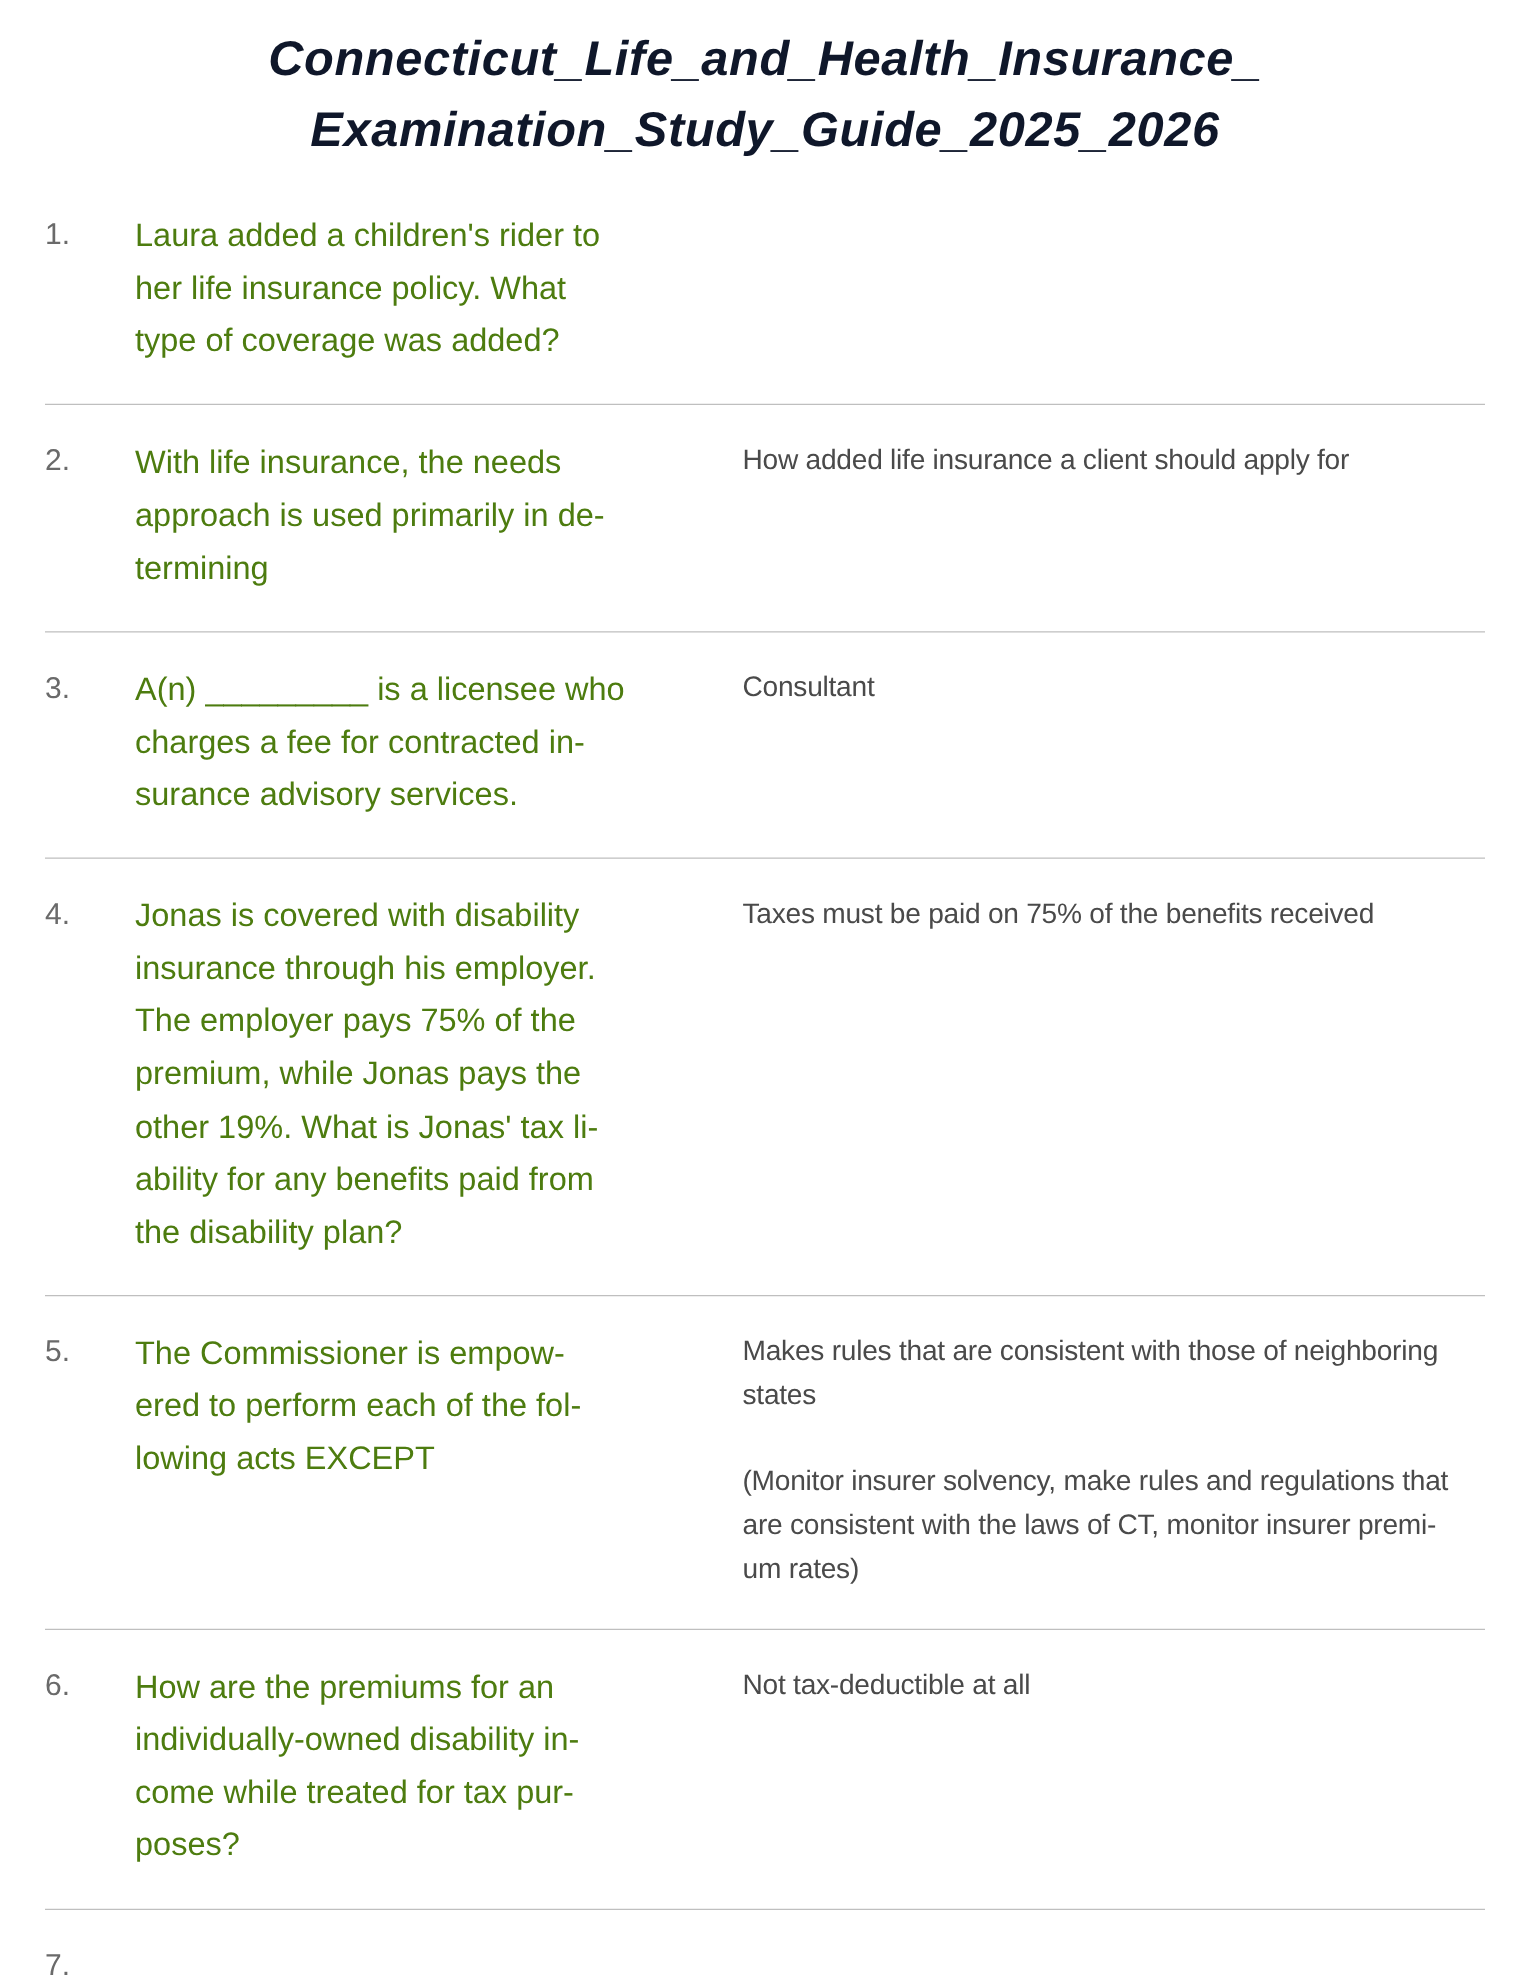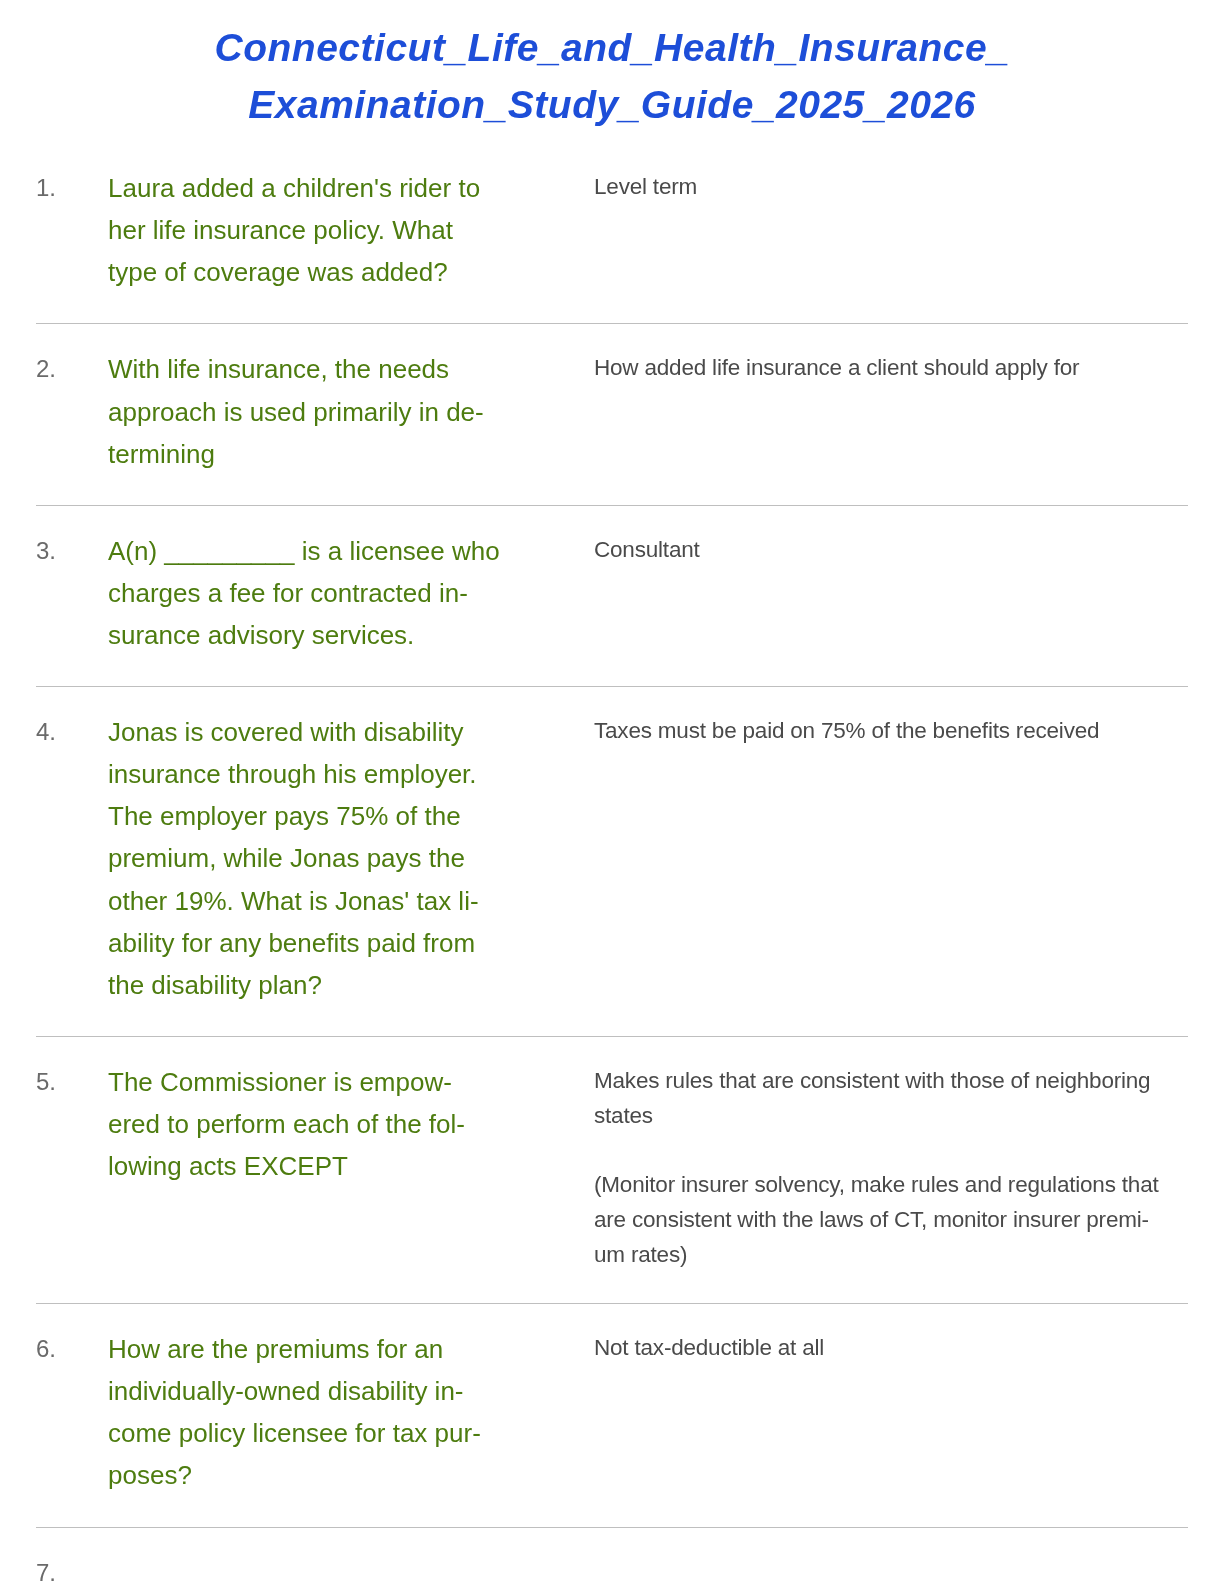--- a/index.html
+++ b/index.html
@@ -63,32 +63,31 @@
     white-space: pre-line;
     letter-spacing: -0.2px;
     padding-top: 3px;
   }
 </style>
 </head>
 <body>
 
 <div class="page">
 
-  <h1 class="doc-title" style="color: #1d4ed8;">
+  <h1 class="doc-title" style="color: #0f172a;">
     <span class="t-line">Connecticut_Life_and_Health_Insurance_</span>
     <span class="t-line">Examination_Study_Guide_2025_2026</span>
   </h1>
 
   <div class="qa-list" id="qa-list">
   <div class="qa-row">
     <div class="qa-number">1.</div>
     <div class="qa-question">Laura added a children's rider to
 her life insurance policy. What
 type of coverage was added?</div>
-    <div class="qa-answer">Level term</div>
   </div>
 
   <div class="qa-row">
     <div class="qa-number">2.</div>
     <div class="qa-question">With life insurance, the needs
 approach is used primarily in de-
 termining</div>
     <div class="qa-answer">How added life insurance a client should apply for</div>
   </div>
 
@@ -122,21 +121,21 @@
 
 (Monitor insurer solvency, make rules and regulations that
 are consistent with the laws of CT, monitor insurer premi-
 um rates)</div>
   </div>
 
   <div class="qa-row">
     <div class="qa-number">6.</div>
     <div class="qa-question">How are the premiums for an
 individually-owned disability in-
-come policy licensee for tax pur-
+come while treated for tax pur-
 poses?</div>
     <div class="qa-answer">Not tax-deductible at all</div>
   </div>
 
   <div class="qa-row last">
     <div class="qa-number">7.</div>
     <div class="qa-question"></div>
     <div class="qa-answer"></div>
   </div>
 </div>

